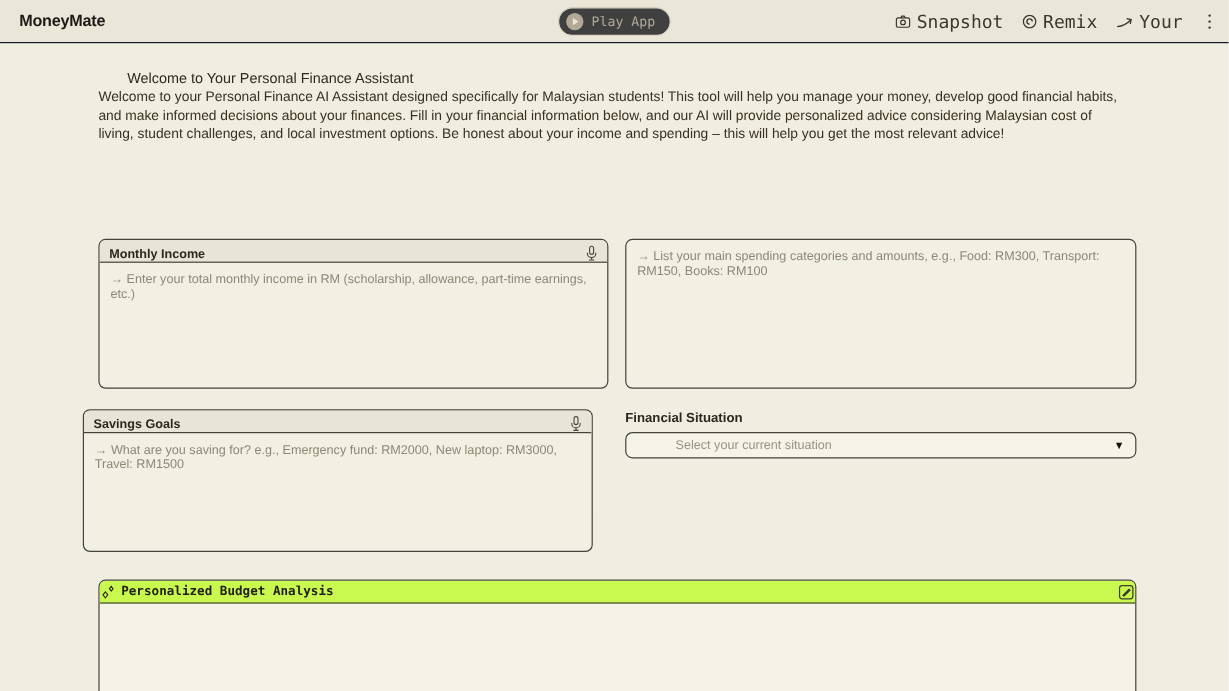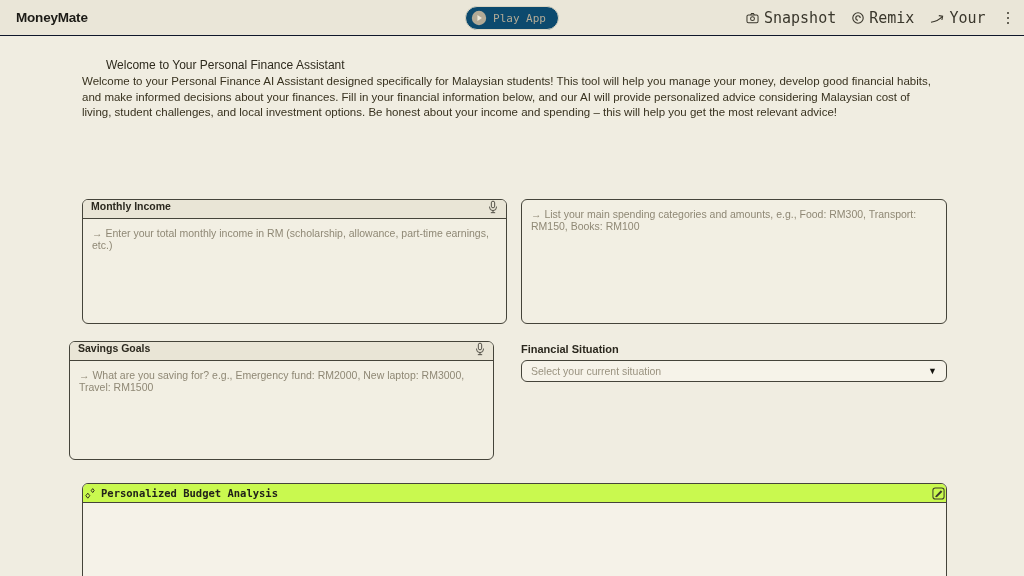--- a/index.html
+++ b/index.html
@@ -7,60 +7,60 @@
   body { font-family: "Liberation Sans", sans-serif; }
   .stage { position:relative; width:1024px; height:576px; background:#f0ede1; overflow:hidden; }
 
   
   .topbar { position:absolute; top:0; left:0; width:1024px; height:36px;
             background:#eae6d8; border-bottom:1px solid #0f172a; }
   .brand { position:absolute; left:16px; top:10px; font-size:13.5px; font-weight:bold;
            color:#1c1b16; letter-spacing:-0.2px; }
   .play-btn { position:absolute; left:50%; top:6px; transform:translateX(-50%);
               display:flex; align-items:center; gap:6px; height:24px; padding:0 12px 0 5px;
-              border:1px solid #dbd5c2; border-radius:999px; background:#0c4a6e;
+              border:1px solid #dbd5c2; border-radius:999px; background:#404040;
               color:#b2aa96; font-family:"DejaVu Sans Mono", monospace; font-size:11px;
               cursor:pointer; white-space:nowrap; }
   .topbar-right { position:absolute; right:10px; top:0; height:36px; display:flex;
                   align-items:center; gap:16px; font-family:"DejaVu Sans Mono", monospace;
                   font-size:15px; color:#3a372c; }
   .tb-action { display:flex; align-items:center; gap:5px; cursor:pointer; }
   .kebab { display:flex; flex-direction:column; gap:2.5px; padding:4px 5px; cursor:pointer; }
   .kebab i { width:2.5px; height:2.5px; border-radius:50%; background:#3a372c; }
 
   
   .intro-heading { position:absolute; left:82px; top:58px; font-size:12px; font-weight:normal;
                    color:#2e2a1d;margin-left:24px; }
   .intro-body { position:absolute; left:82px; top:74px; width:858px; font-size:11.5px;
                 line-height:15.6px; color:#38321f; }
 
   
   .card { position:absolute; border:1px solid #45443a; border-radius:6px;
           background:#f2efe3; overflow:hidden; }
   .card-header { height:19px; background:#e9e5d6; border-bottom:1px solid #45443a;
-                 display:flex; align-items:flex-start; justify-content:space-between;
+                 display:flex; align-items:flex-end; justify-content:space-between;
                  padding:0 8px; }
   .card-title { font-size:10.5px; font-weight:bold; color:#2b281e; }
   .mic-btn { display:flex; align-items:center; cursor:pointer; background:none; border:0; padding:0; }
   .card textarea { display:block; width:100%; height:calc(100% - 19px); border:0;
                    background:transparent; resize:none; outline:none; padding:8px 9px;
                    font-family:"Liberation Sans", sans-serif; font-size:10.5px; color:#3a352a; }
   .card textarea::placeholder { color:#8f8875; opacity:1; }
 
   #card-income   { left:82px;  top:199px; width:425px; height:125px; }
   #card-spending { left:521px; top:199px; width:426px; height:125px; }
   #card-savings  { left:69px;  top:341px; width:425px; height:119px; }
 
   .fs-label { position:absolute; left:521px; top:343px; font-size:11px; font-weight:bold;
               color:#2b281e; }
   .select { position:absolute; left:521px; top:360px; width:426px; height:22px;
             border:1px solid #45443a; border-radius:6px; background:#f6f3e9;
             display:flex; align-items:center; justify-content:space-between;
             padding:0 9px; cursor:pointer; }
-  .select-value { font-size:10.5px; color:#9a9380; }
+  .select-value { font-size:10.5px; color:#9a9380;margin-left:32px; }
   .select-caret { font-size:9px; color:#14130e; line-height:1; }
 
   
   #analysis { position:absolute; left:82px; top:483px; width:865px; height:120px;
               border:1px solid #45443a; border-radius:6px 6px 0 0; background:#f5f2e8;
               overflow:hidden; }
   .analysis-header { height:19px; background:#c9f94f; border-bottom:1px solid #45443a;
                      display:flex; align-items:center; justify-content:space-between;
                      padding:0 1px; }
   .analysis-title-wrap { display:flex; align-items:center; gap:4px; }

